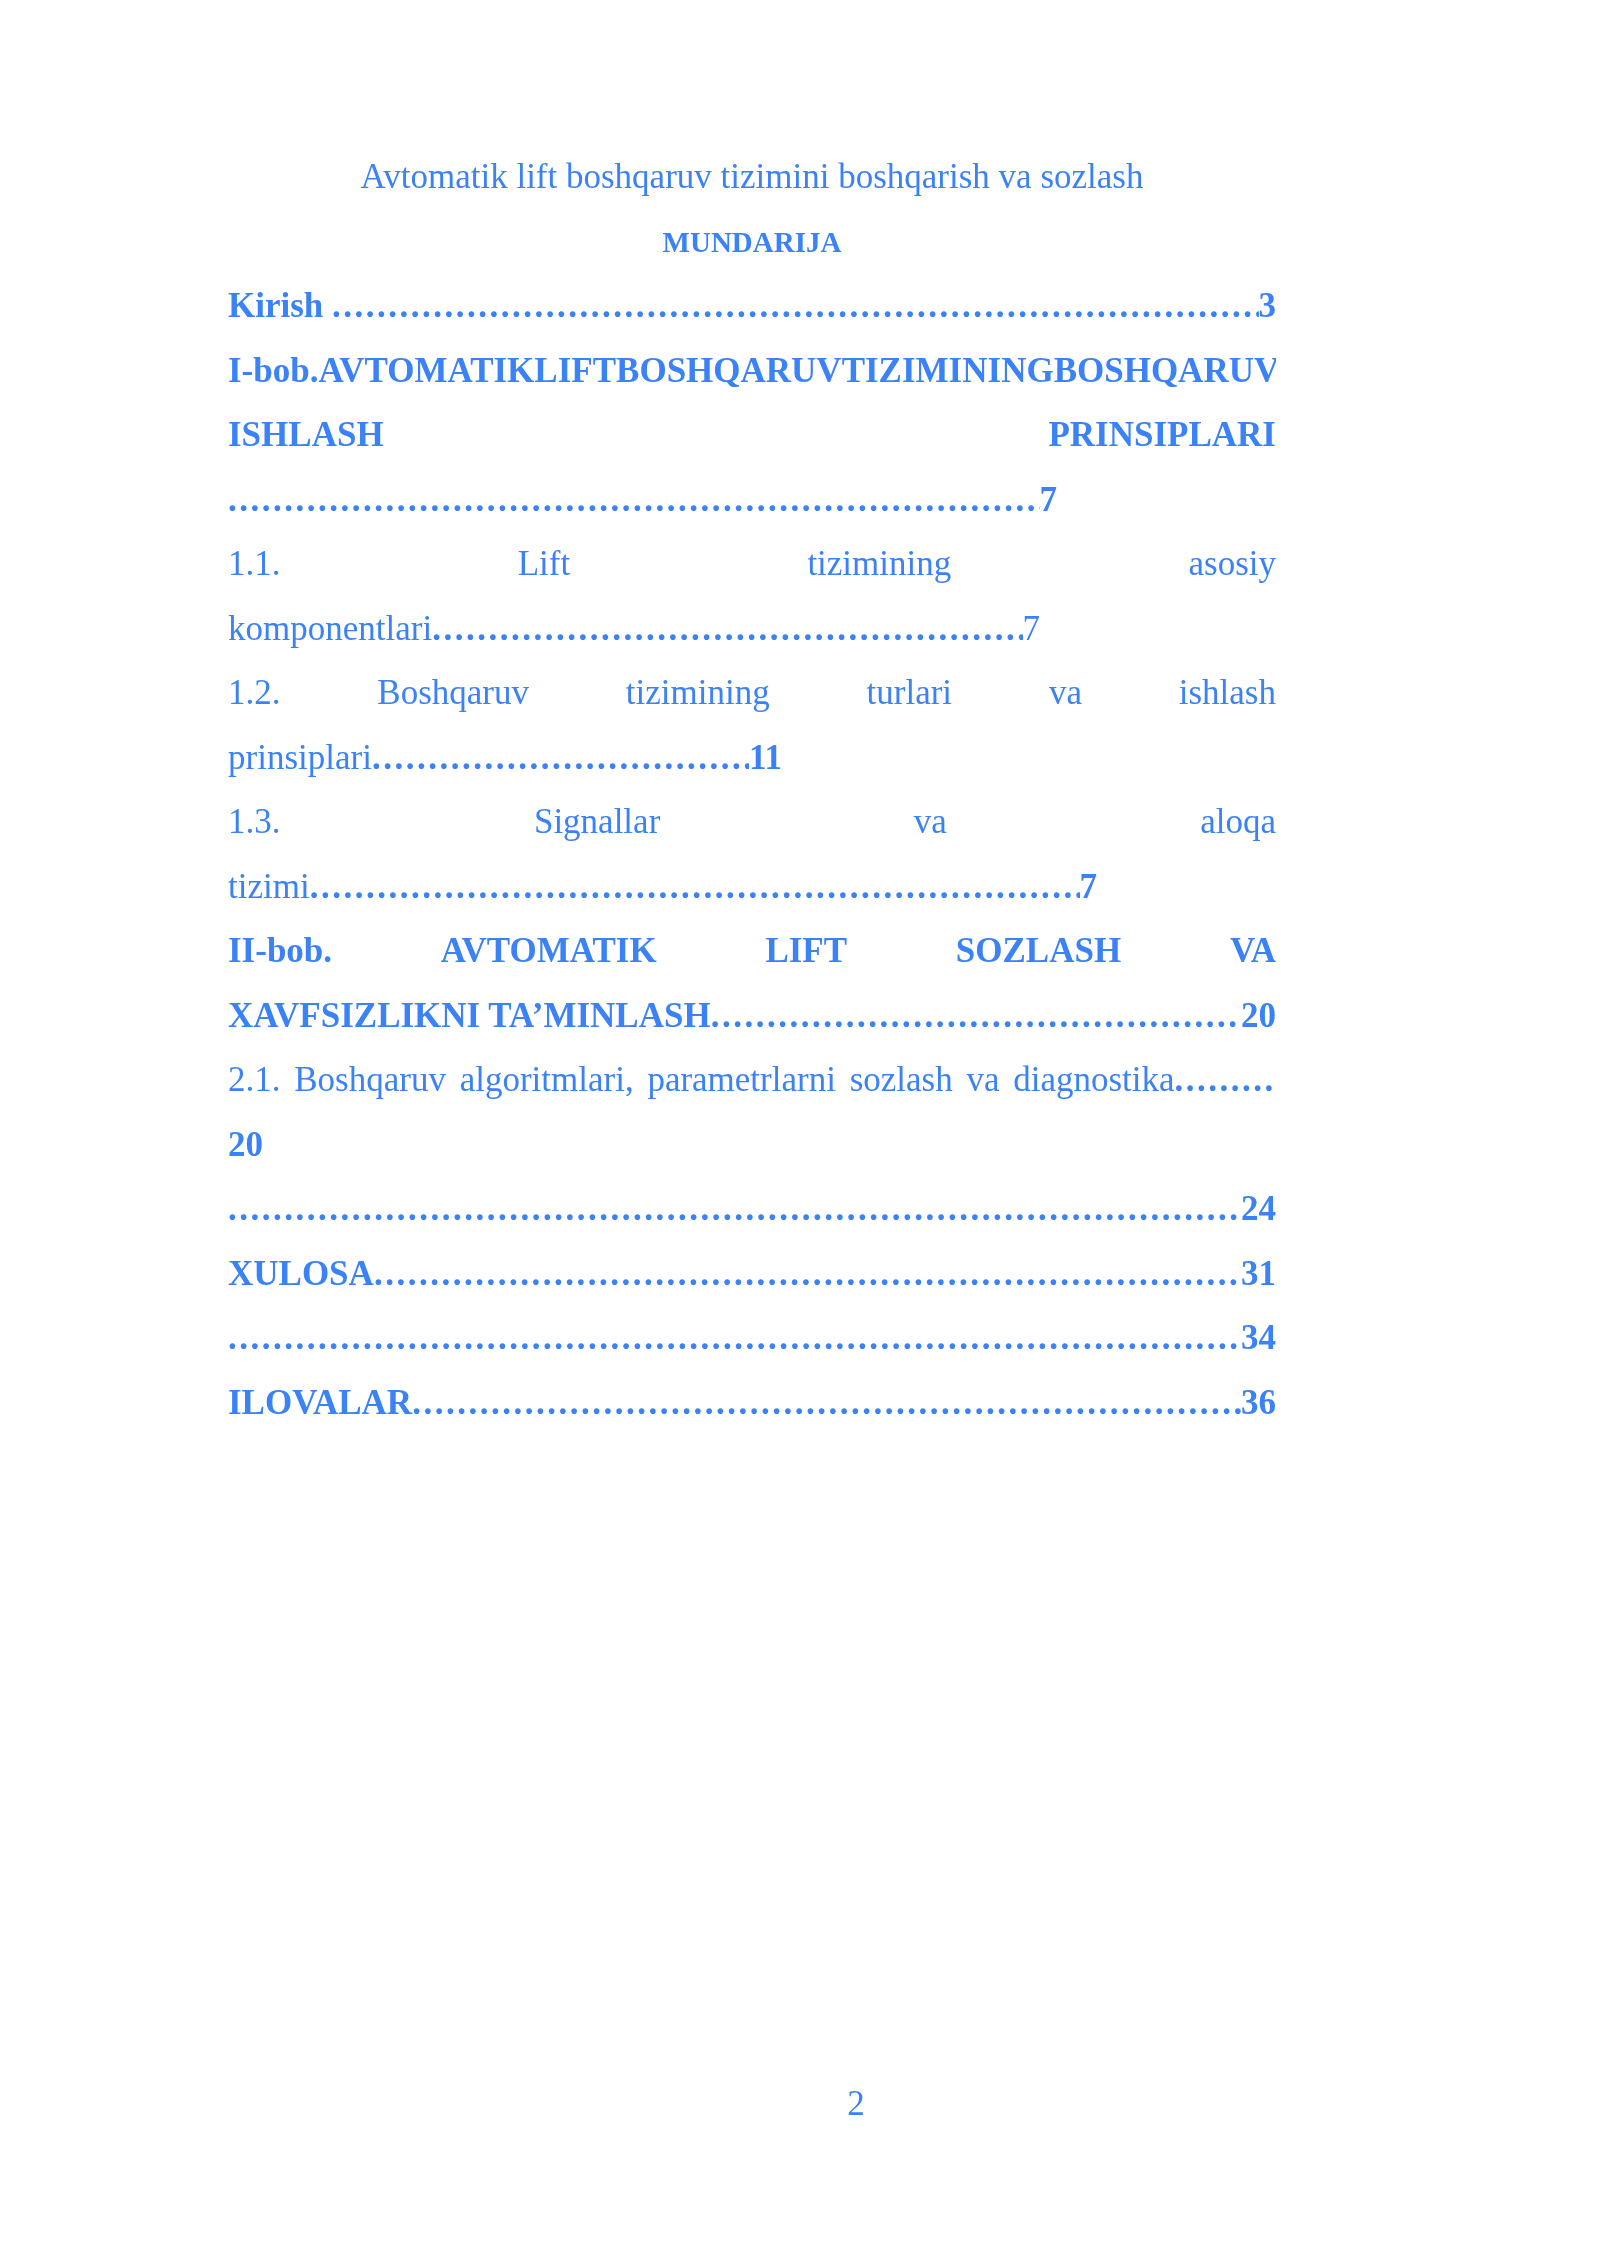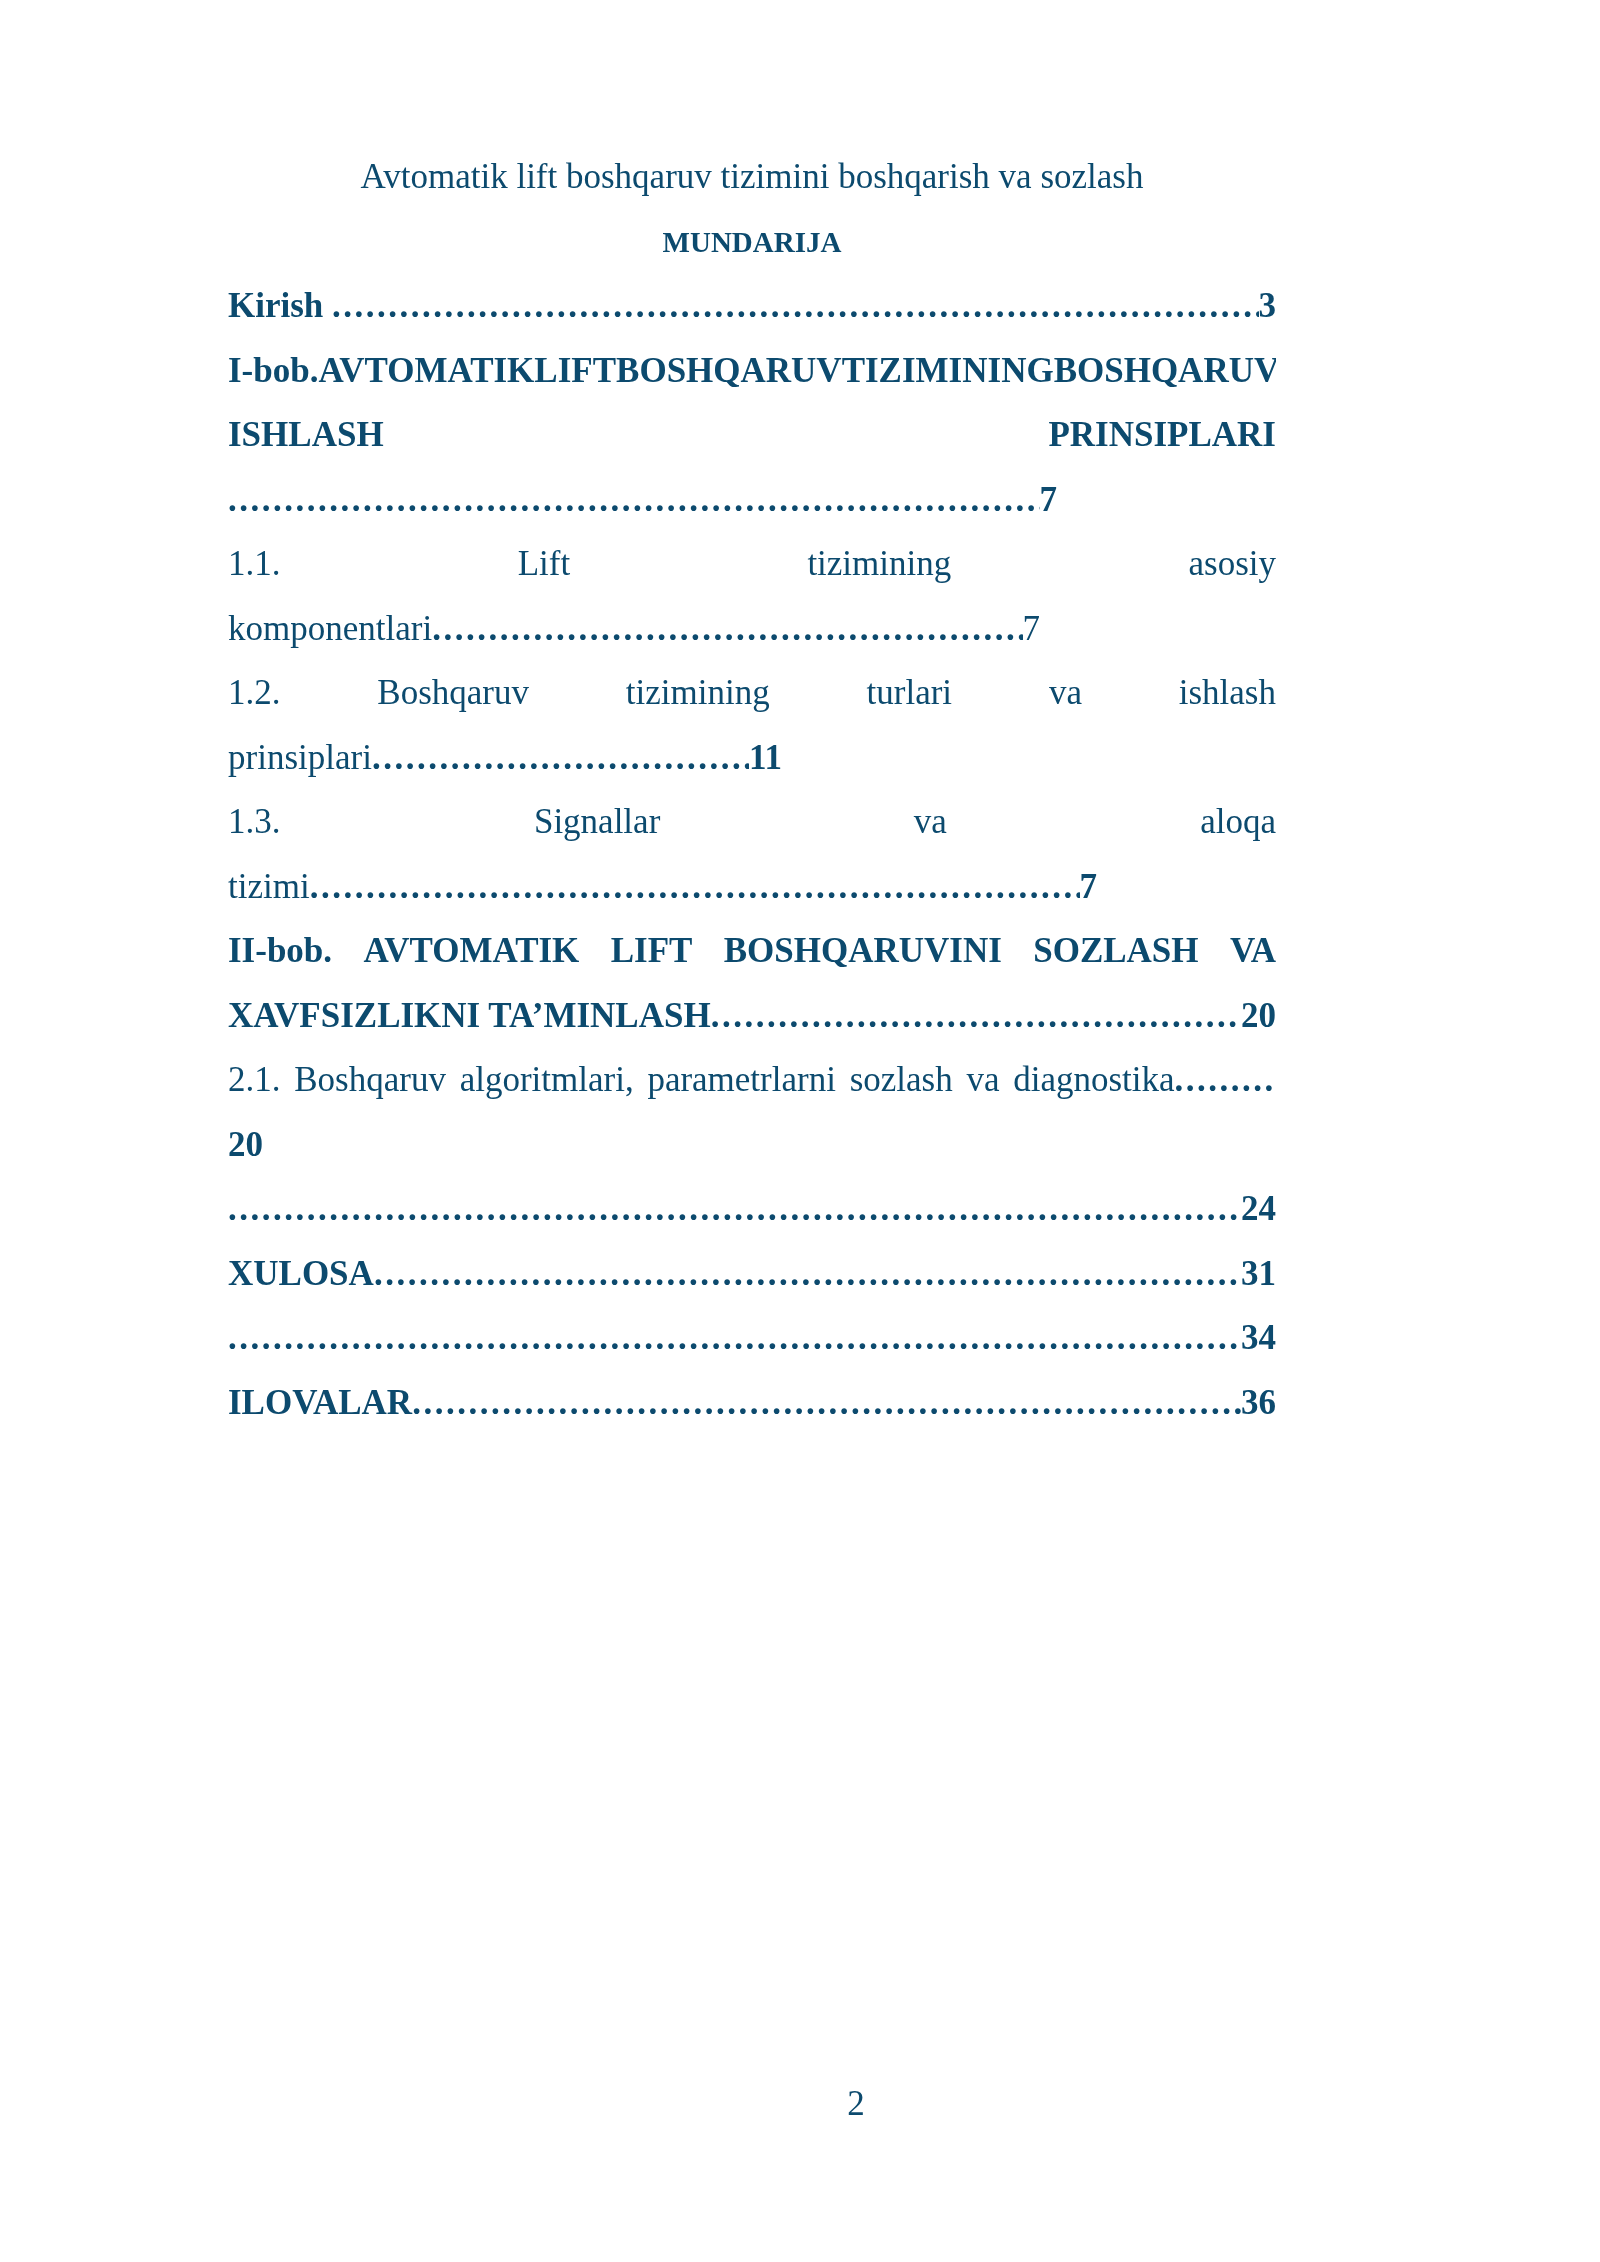--- a/index.html
+++ b/index.html
@@ -3,21 +3,21 @@
 <meta charset="utf-8">
 <style>
   html,body{margin:0;padding:0;background:#ffffff;}
   .page{
     position:relative;
     width:1392px;height:2262px;
     background:#ffffff;
     box-sizing:border-box;
     padding:145px 116px 0 228px;
     font-family:"Liberation Serif","DejaVu Serif",serif;
-    font-size:35px;color:#0c4a6e;
+    font-size:35px;color:#3b82f6;
   }
   .line{
     line-height:64.5px;height:64.5px;
     white-space:nowrap;overflow:hidden;
   }
   .center{text-align:center;}
   .b{font-weight:bold;}
   .doc-heading{font-size:29px;}
   .line.spread{display:flex;justify-content:space-between;}
   .line.fill{display:flex;}
@@ -98,21 +98,20 @@
       </div>
       <div class="line fill indent" style="width: 869px; align-items: center;">
         <span class="txt">tizimi</span>
         <span class="leader b">....................................................................................................................................................................................</span>
         <span class="txt b">7</span>
       </div>
       <div class="line spread">
         <span class="txt b">II-bob.</span>
         <span class="txt b">AVTOMATIK</span>
         <span class="txt b">LIFT</span>
-        <span class="txt b">BOSHQARUVINI</span>
         <span class="txt b">SOZLASH</span>
         <span class="txt b">VA</span>
       </div>
       <div class="line fill">
         <span class="txt b">XAVFSIZLIKNI TA’MINLASH</span>
         <span class="leader b">....................................................................................................................................................................................</span>
         <span class="txt b">20</span>
       </div>
       <div class="line fill indent">
         <span class="txt ws">2.1. Boshqaruv algoritmlari, parametrlarni sozlash va diagnostika</span>

